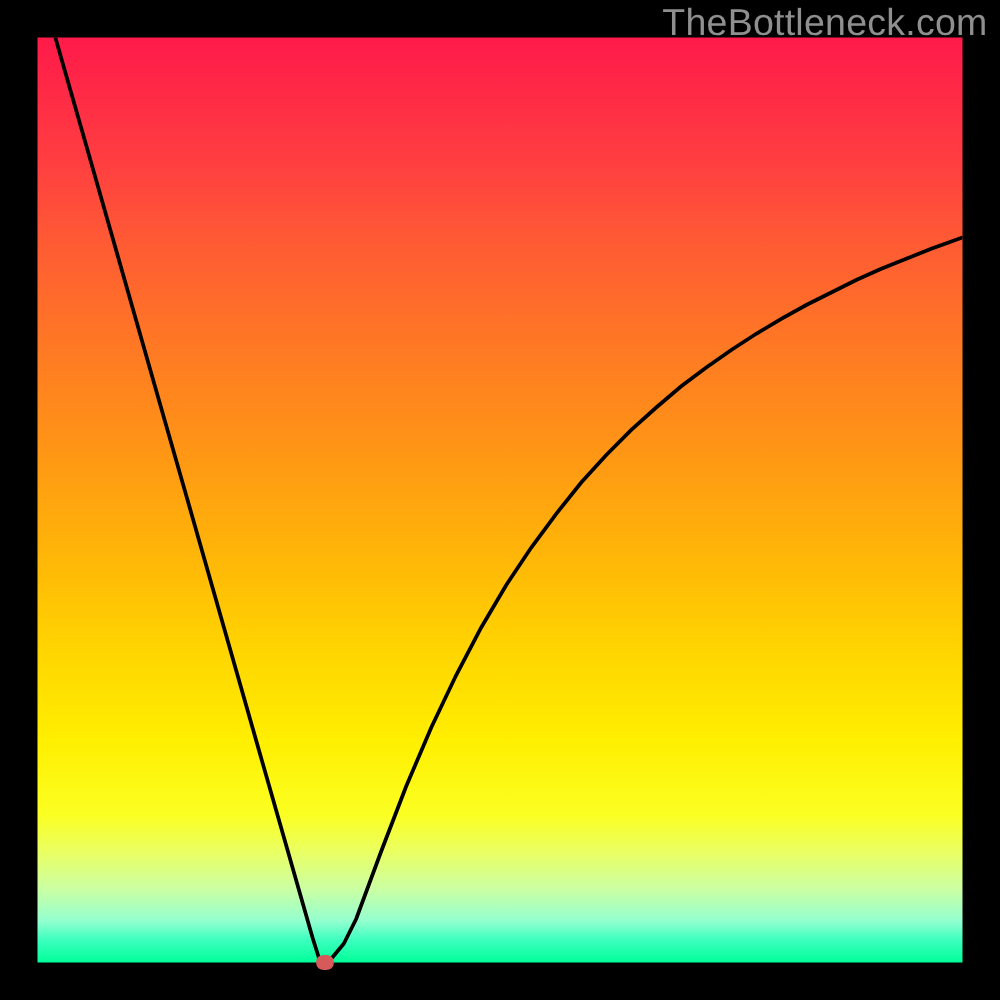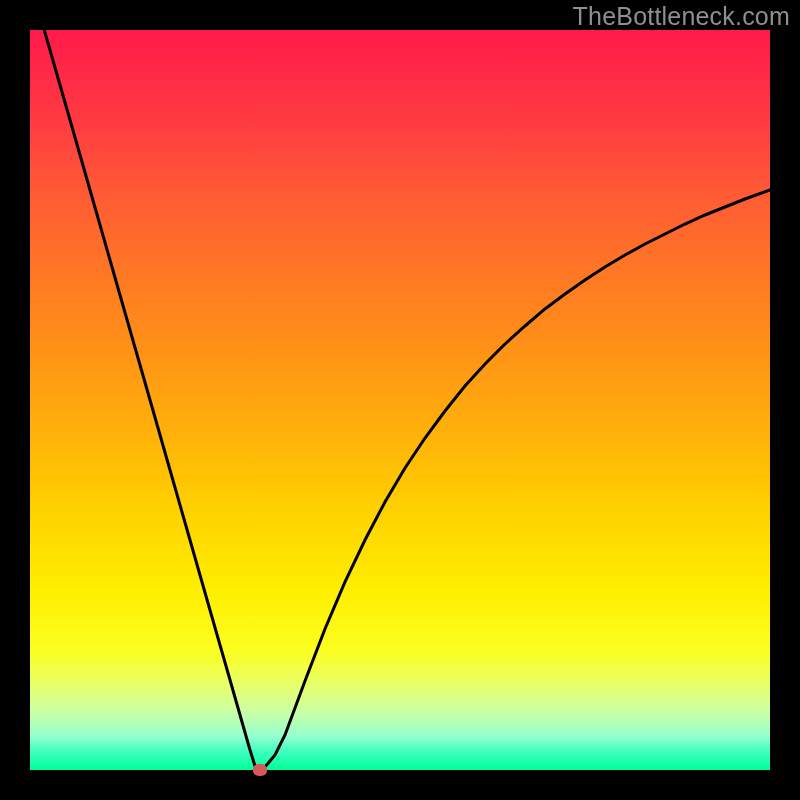--- a/index.html
+++ b/index.html
@@ -31,21 +31,21 @@
       #ccffa3 92%,
       #94ffd0 95.5%,
       #3fffc0 97.5%,
       #00ff99 100%);
   }
   .watermark {
     position: absolute;
     top: 2px;
     right: 10px;
     font-family: Arial, Helvetica, sans-serif;
-    font-size: 25px;
+    font-size: 30px;
     color: #8f8f8f;
     font-weight: 500;
     letter-spacing: 0.2px;
   }
   .curve {
     position: absolute;
     left: 0;
     top: 0;
     width: 740px;
     height: 740px;

